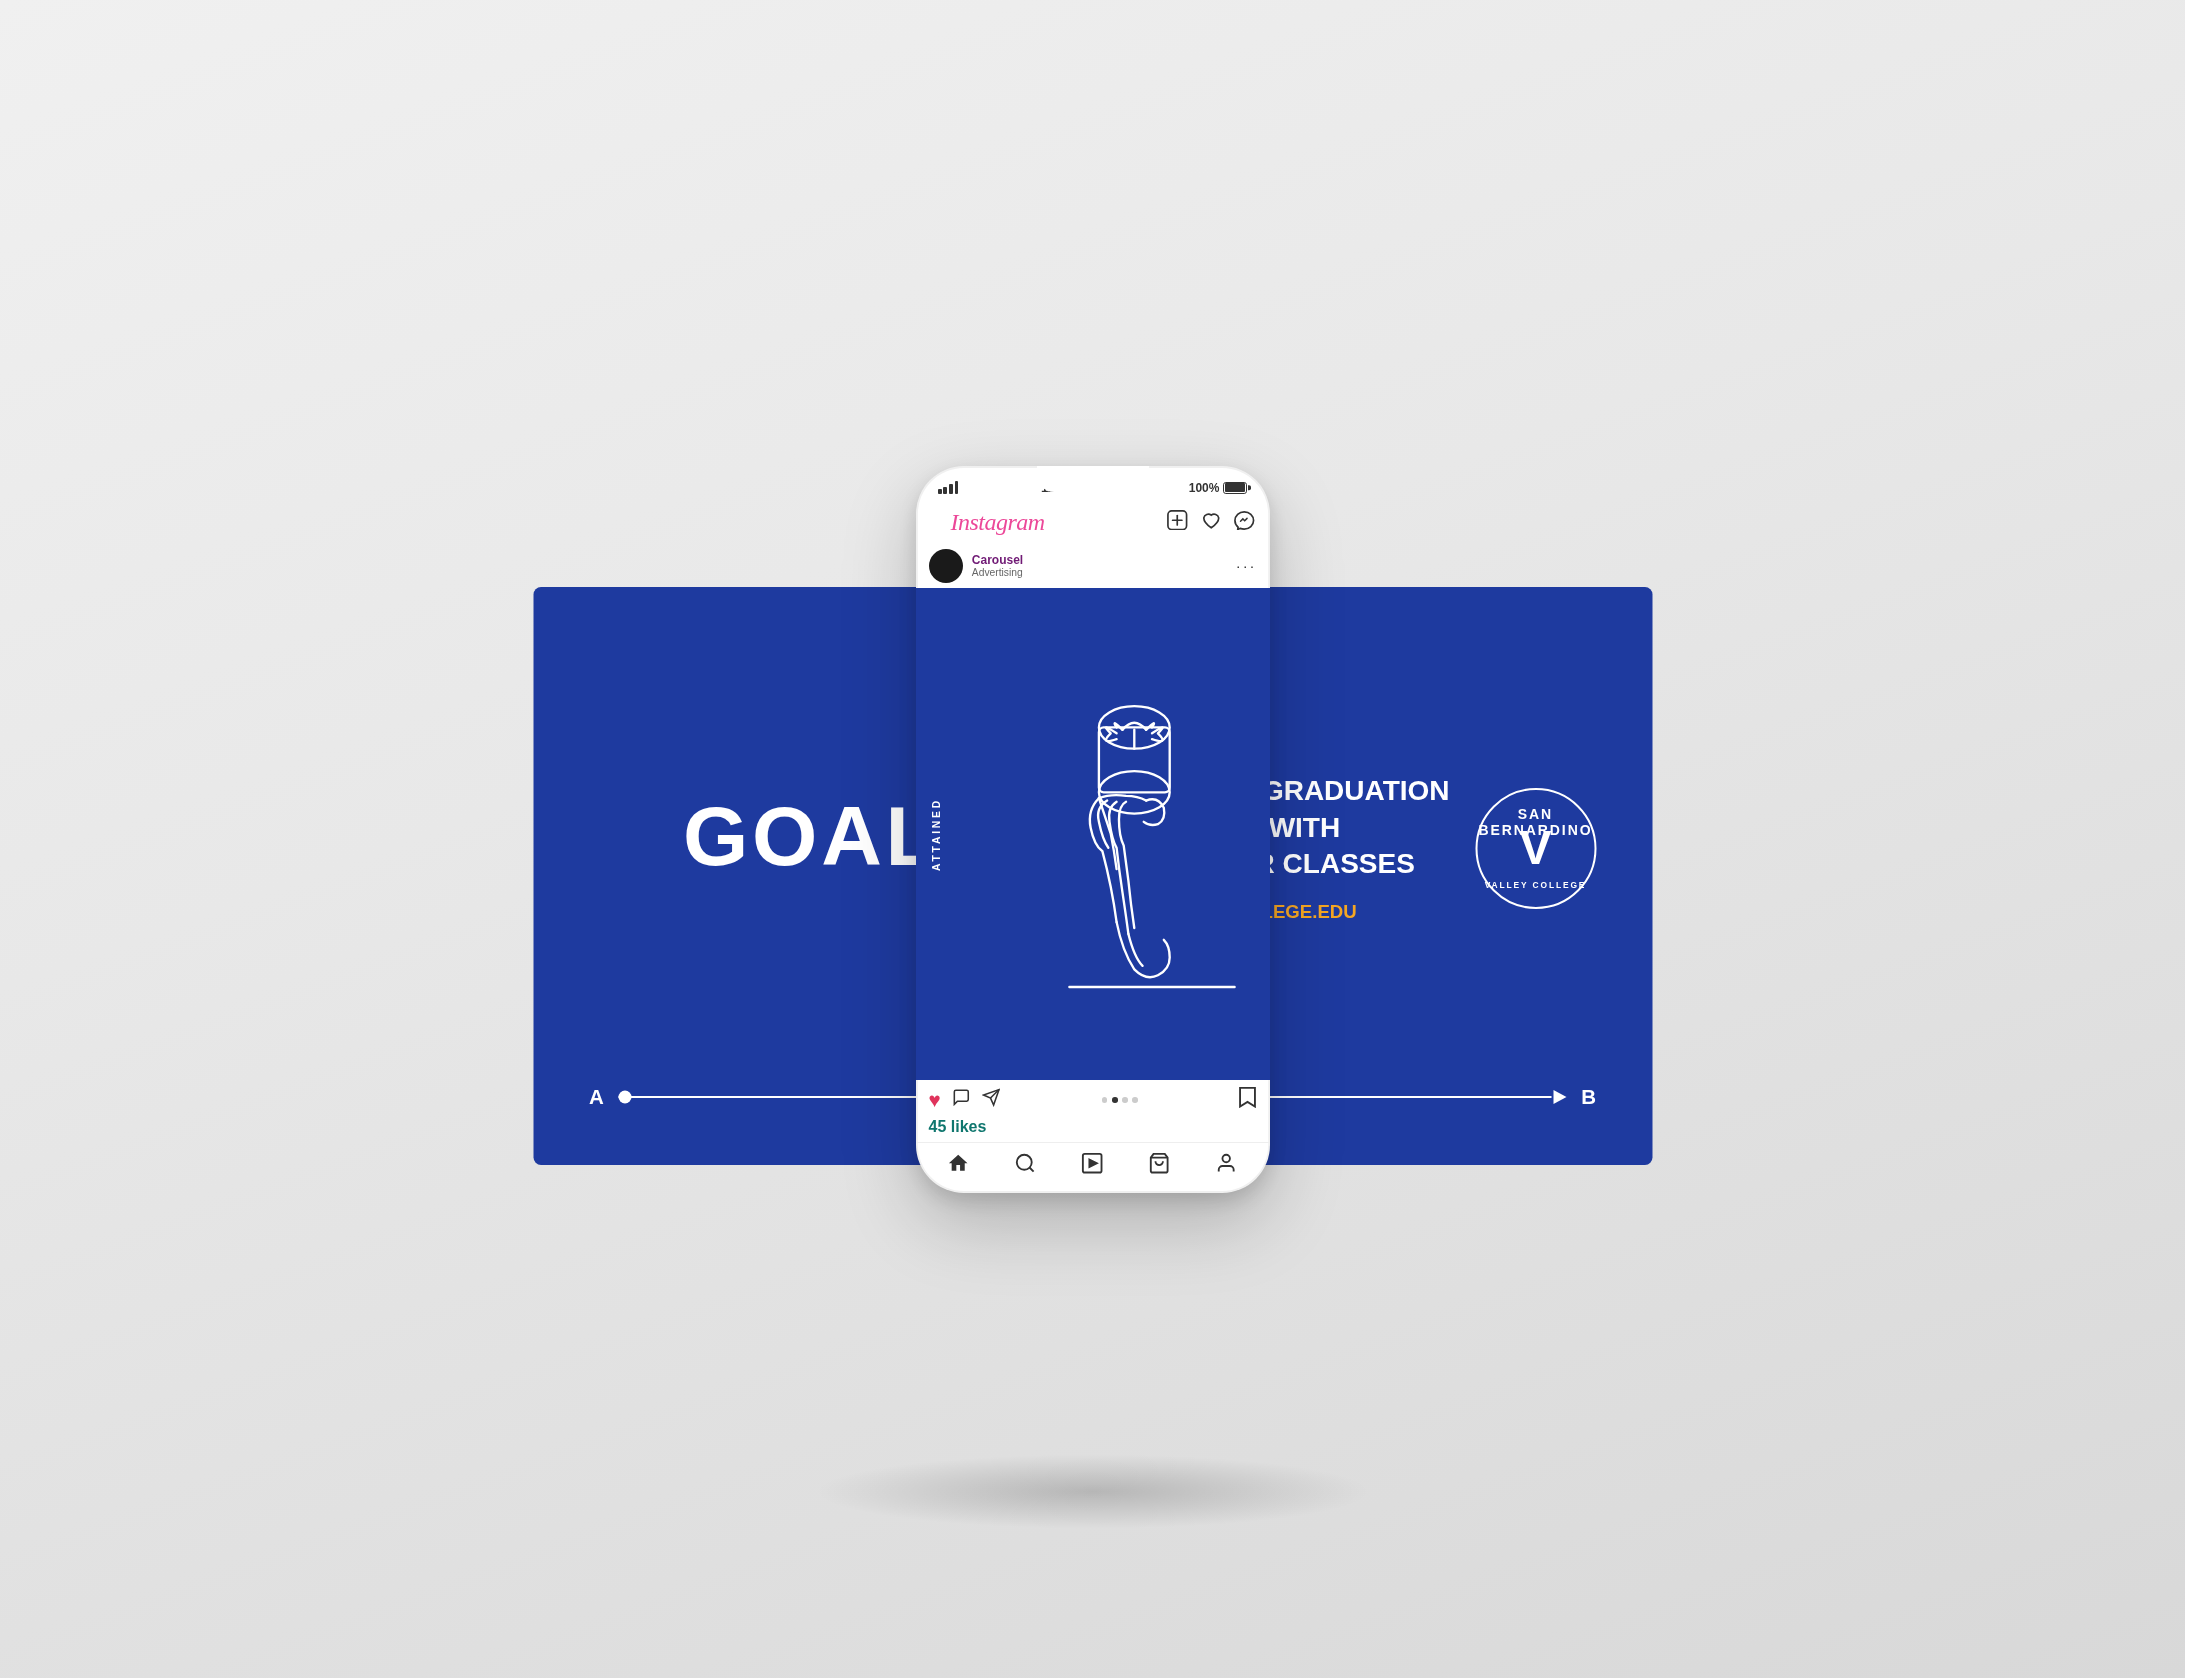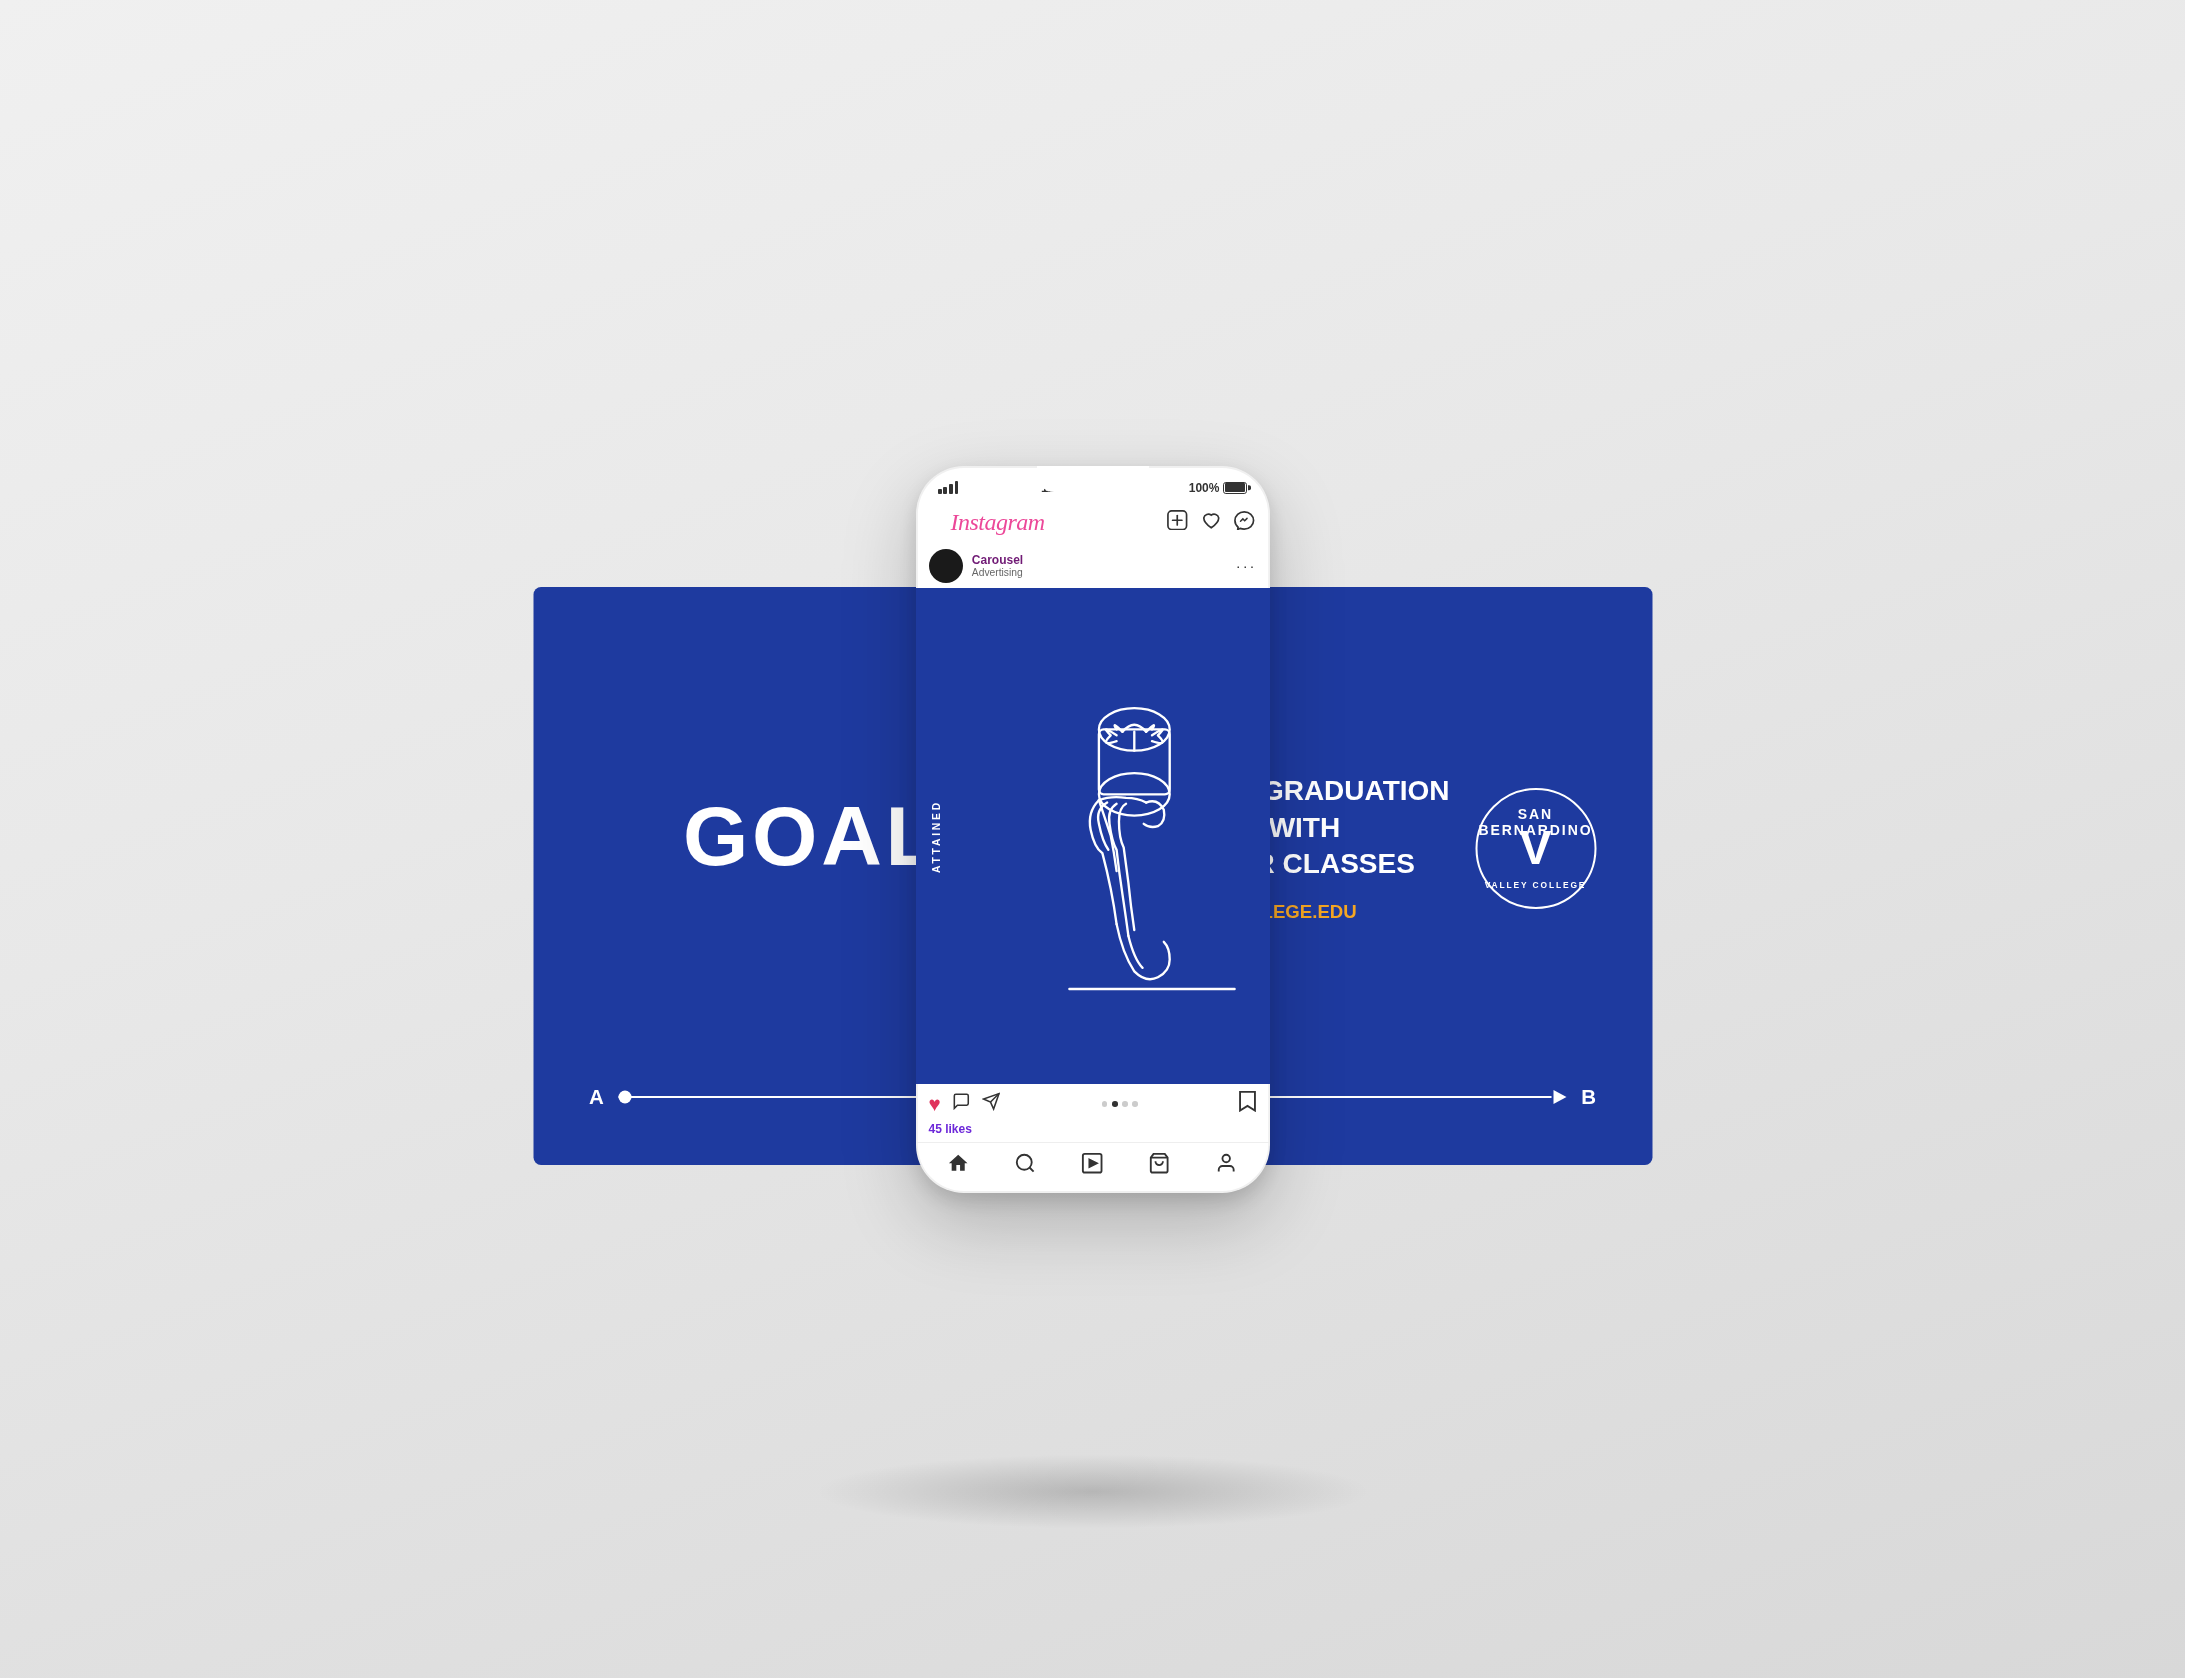--- a/index.html
+++ b/index.html
@@ -464,23 +464,23 @@
       background: #ccc;
     }
 
     .action-save {
       font-size: 18.6px;
       color: #333;
     }
 
     .post-likes {
       padding: 1.9px 13px 5.6px;
-      font-size: 12px;
+      font-size: 16px;
       font-weight: 700;
-      color: #6d28d9;
+      color: #0f766e;
       flex-shrink: 0;
     }
 
     
     .phone-nav {
       display: flex;
       justify-content: space-around;
       align-items: center;
       padding: 9.3px 9.3px 18.6px;
       border-top: 0.9px solid #eee;

